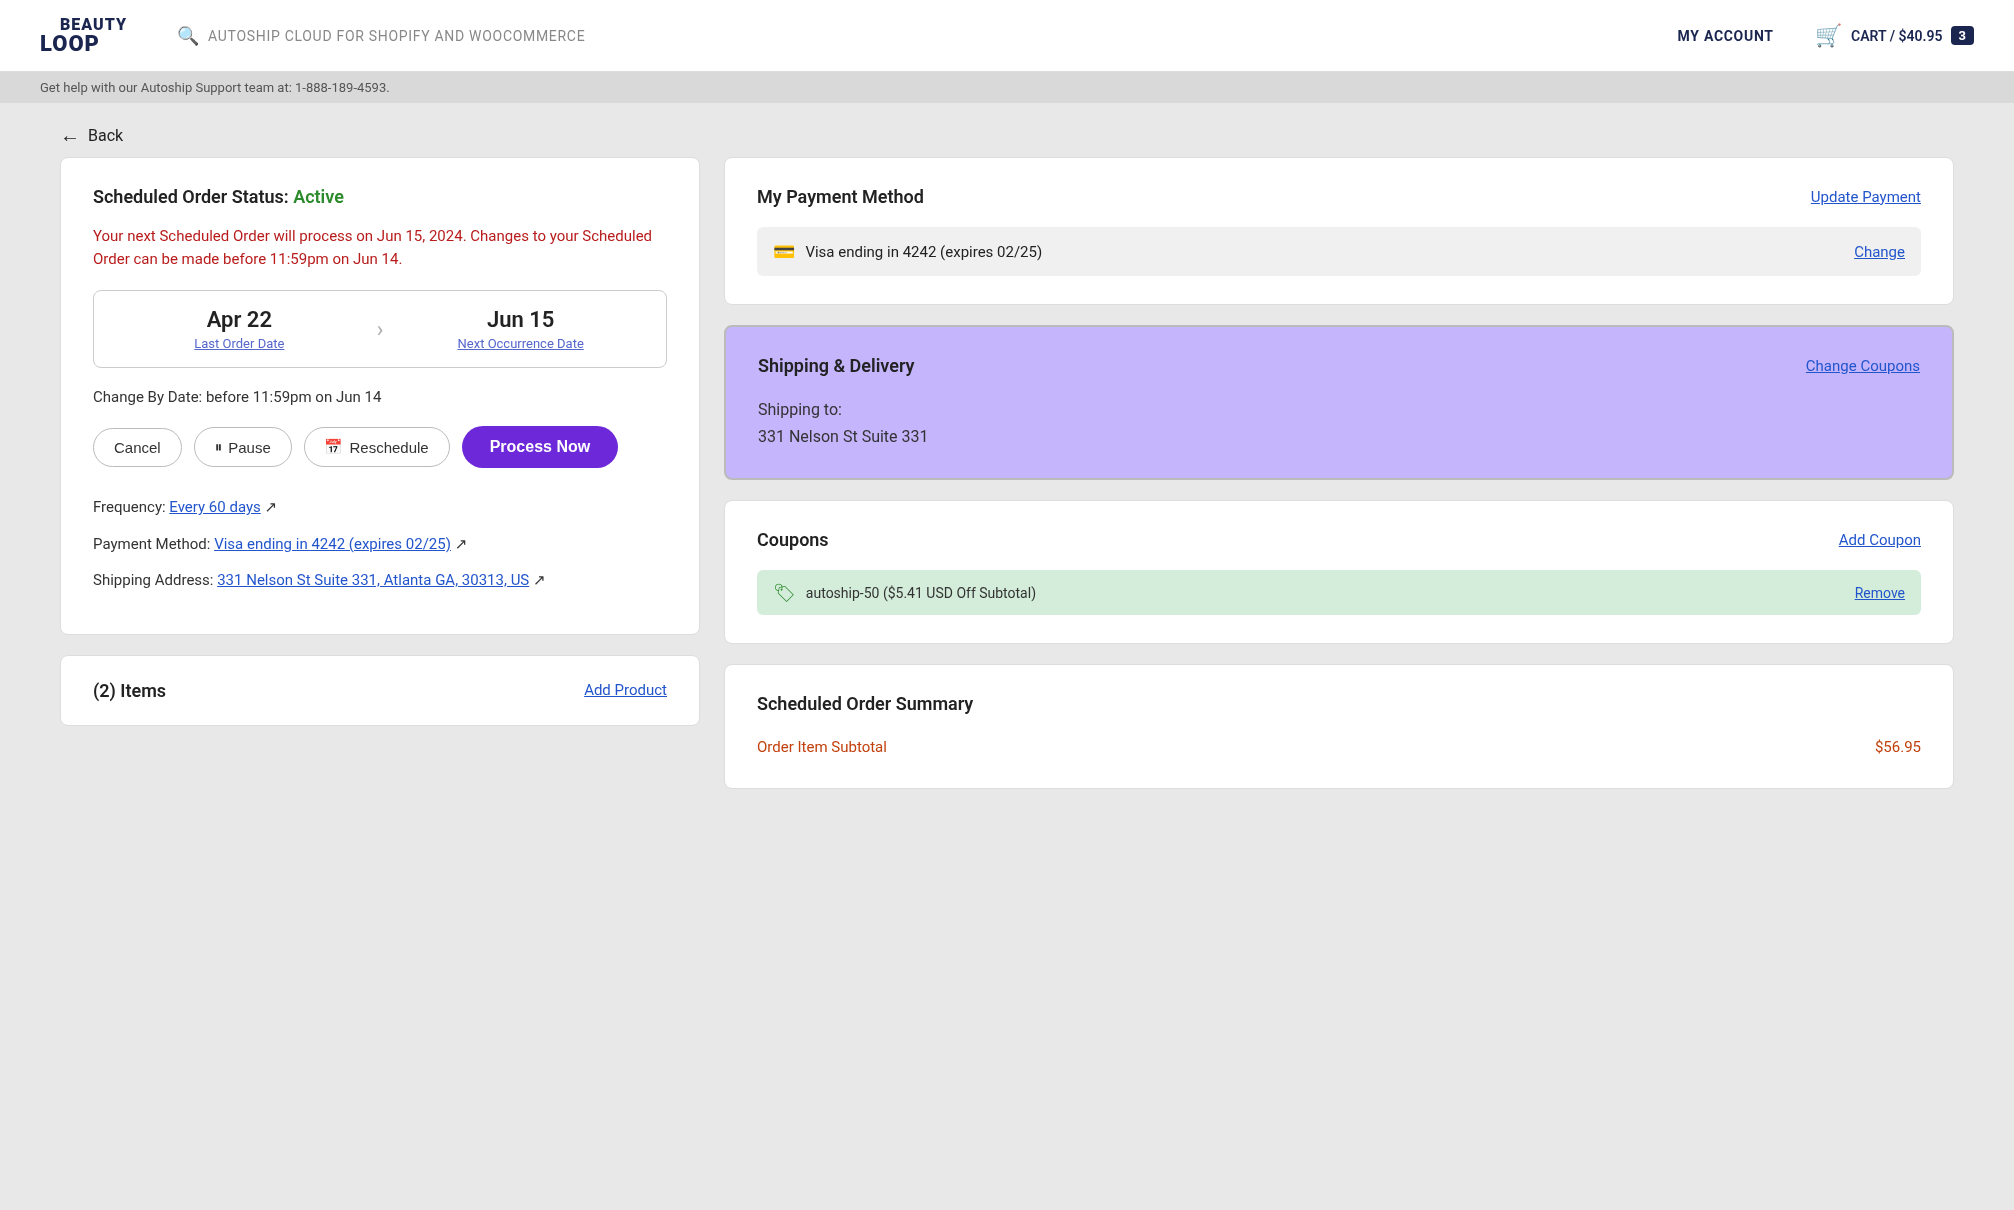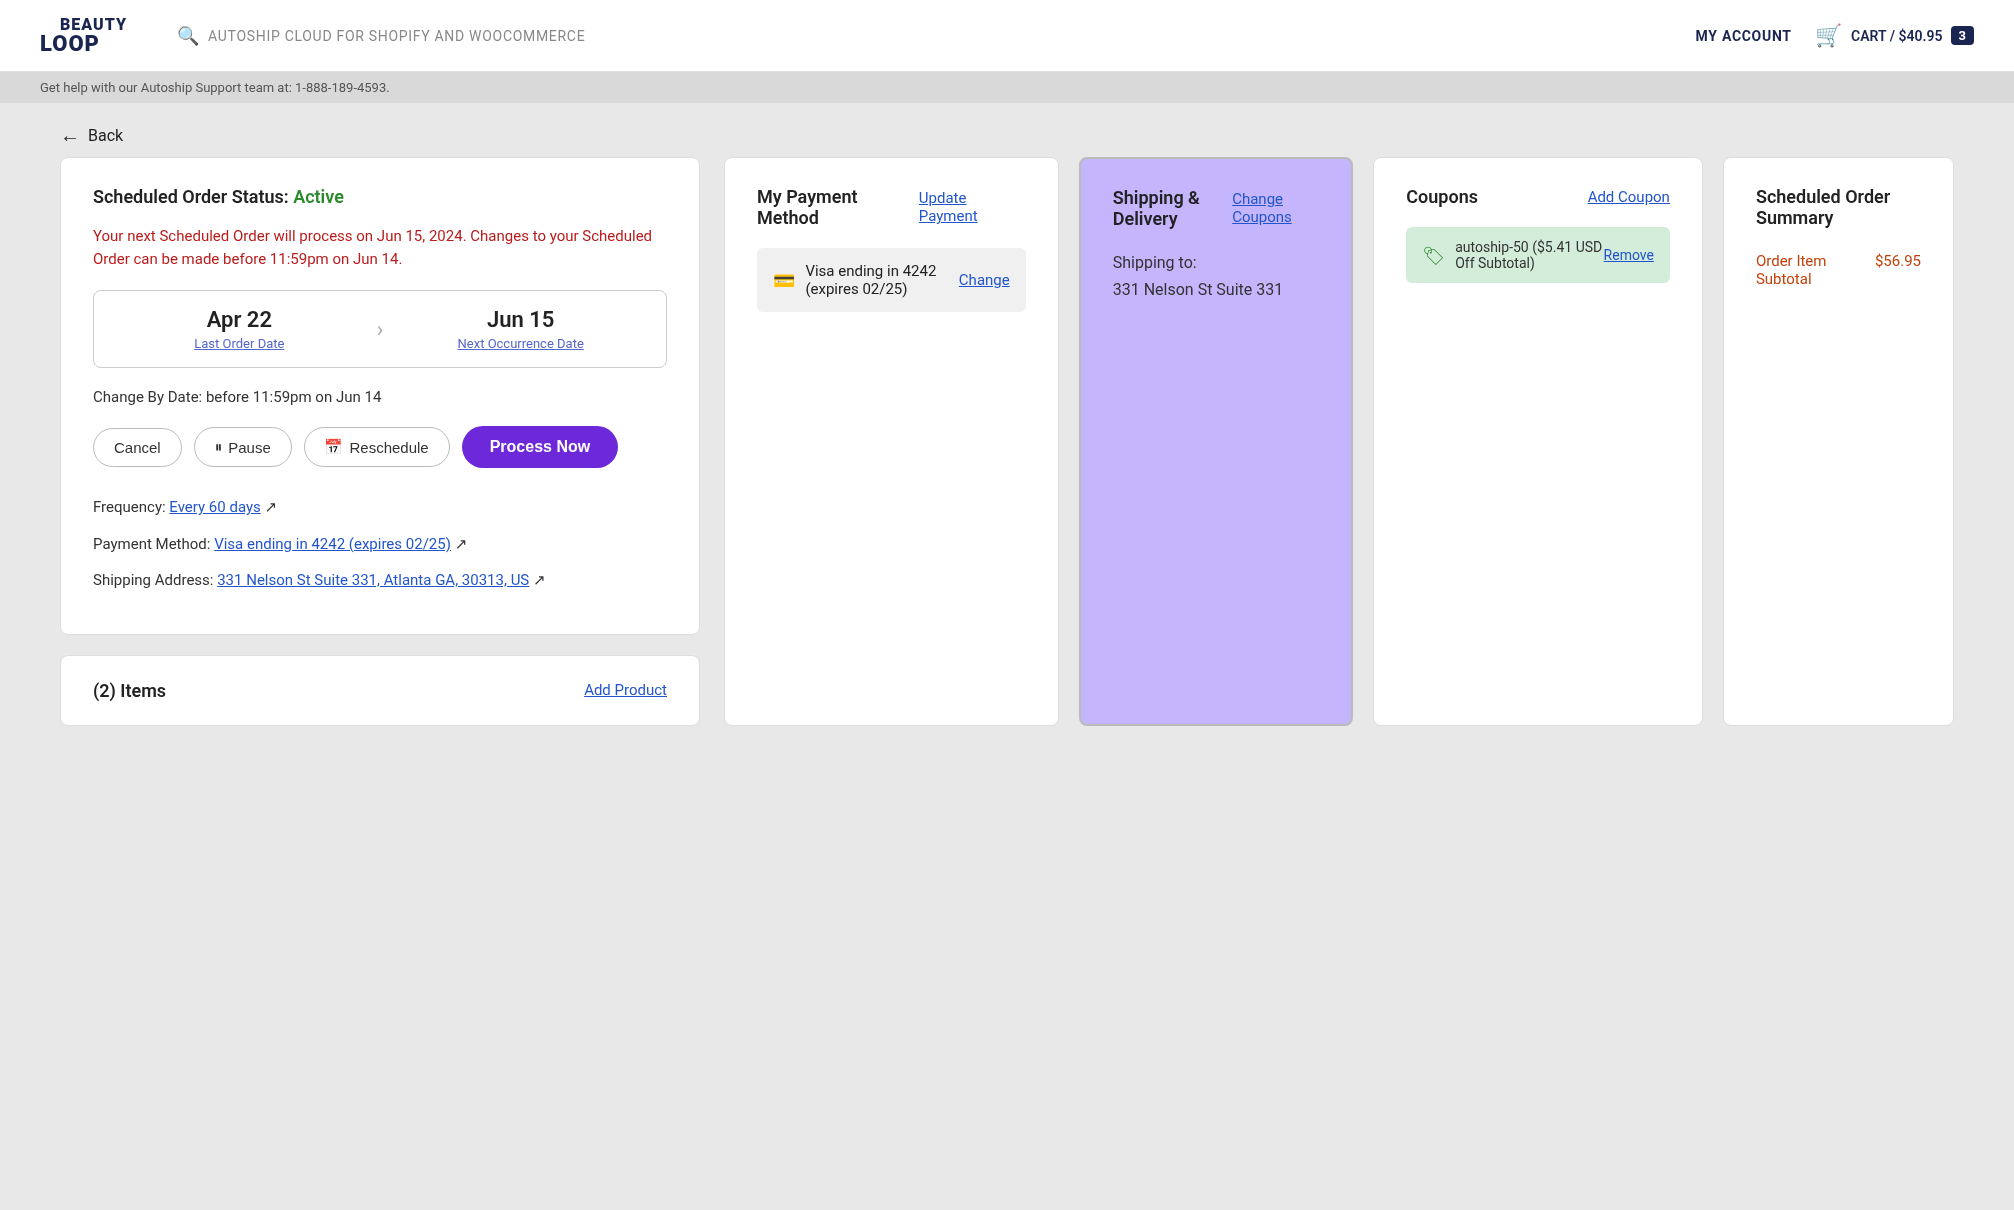--- a/index.html
+++ b/index.html
@@ -41,21 +41,21 @@
       letter-spacing: 0.05em;
       flex: 1;
     }
     .search-icon-wrap {
       color: #888;
       font-size: 18px;
     }
     .header-right {
       display: flex;
       align-items: center;
-      gap: 24px;
+      gap: 42px;
       text-align: right;
     }
     .my-account-link {
       font-weight: 700;
       font-size: 14px;
       color: #1a2550;
       letter-spacing: 0.05em;
       text-decoration: none;
       cursor: pointer;
     }
@@ -244,21 +244,21 @@
       color: #2255cc;
       font-size: 15px;
       text-decoration: underline;
       cursor: pointer;
     }
 
     
     .right-panel {
       flex: 1;
       display: flex;
-      flex-direction: row;
+      flex-direction: column;
       gap: 20px;
     }
 
     .panel-header {
       display: flex;
       justify-content: space-between;
       align-items: center;
       margin-bottom: 20px;
     }
     .panel-title {

